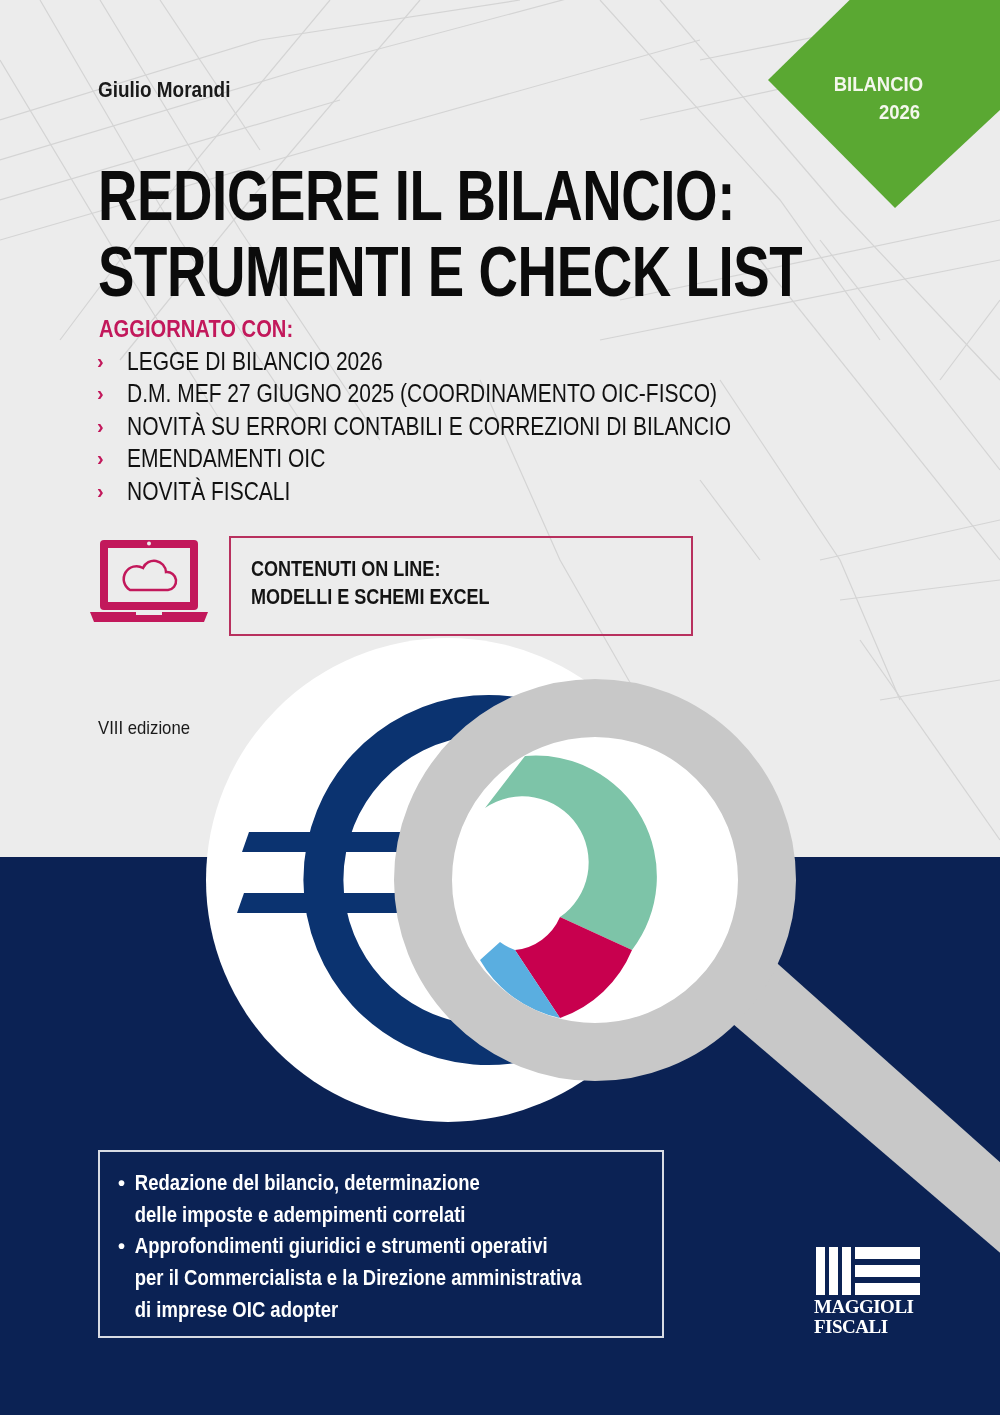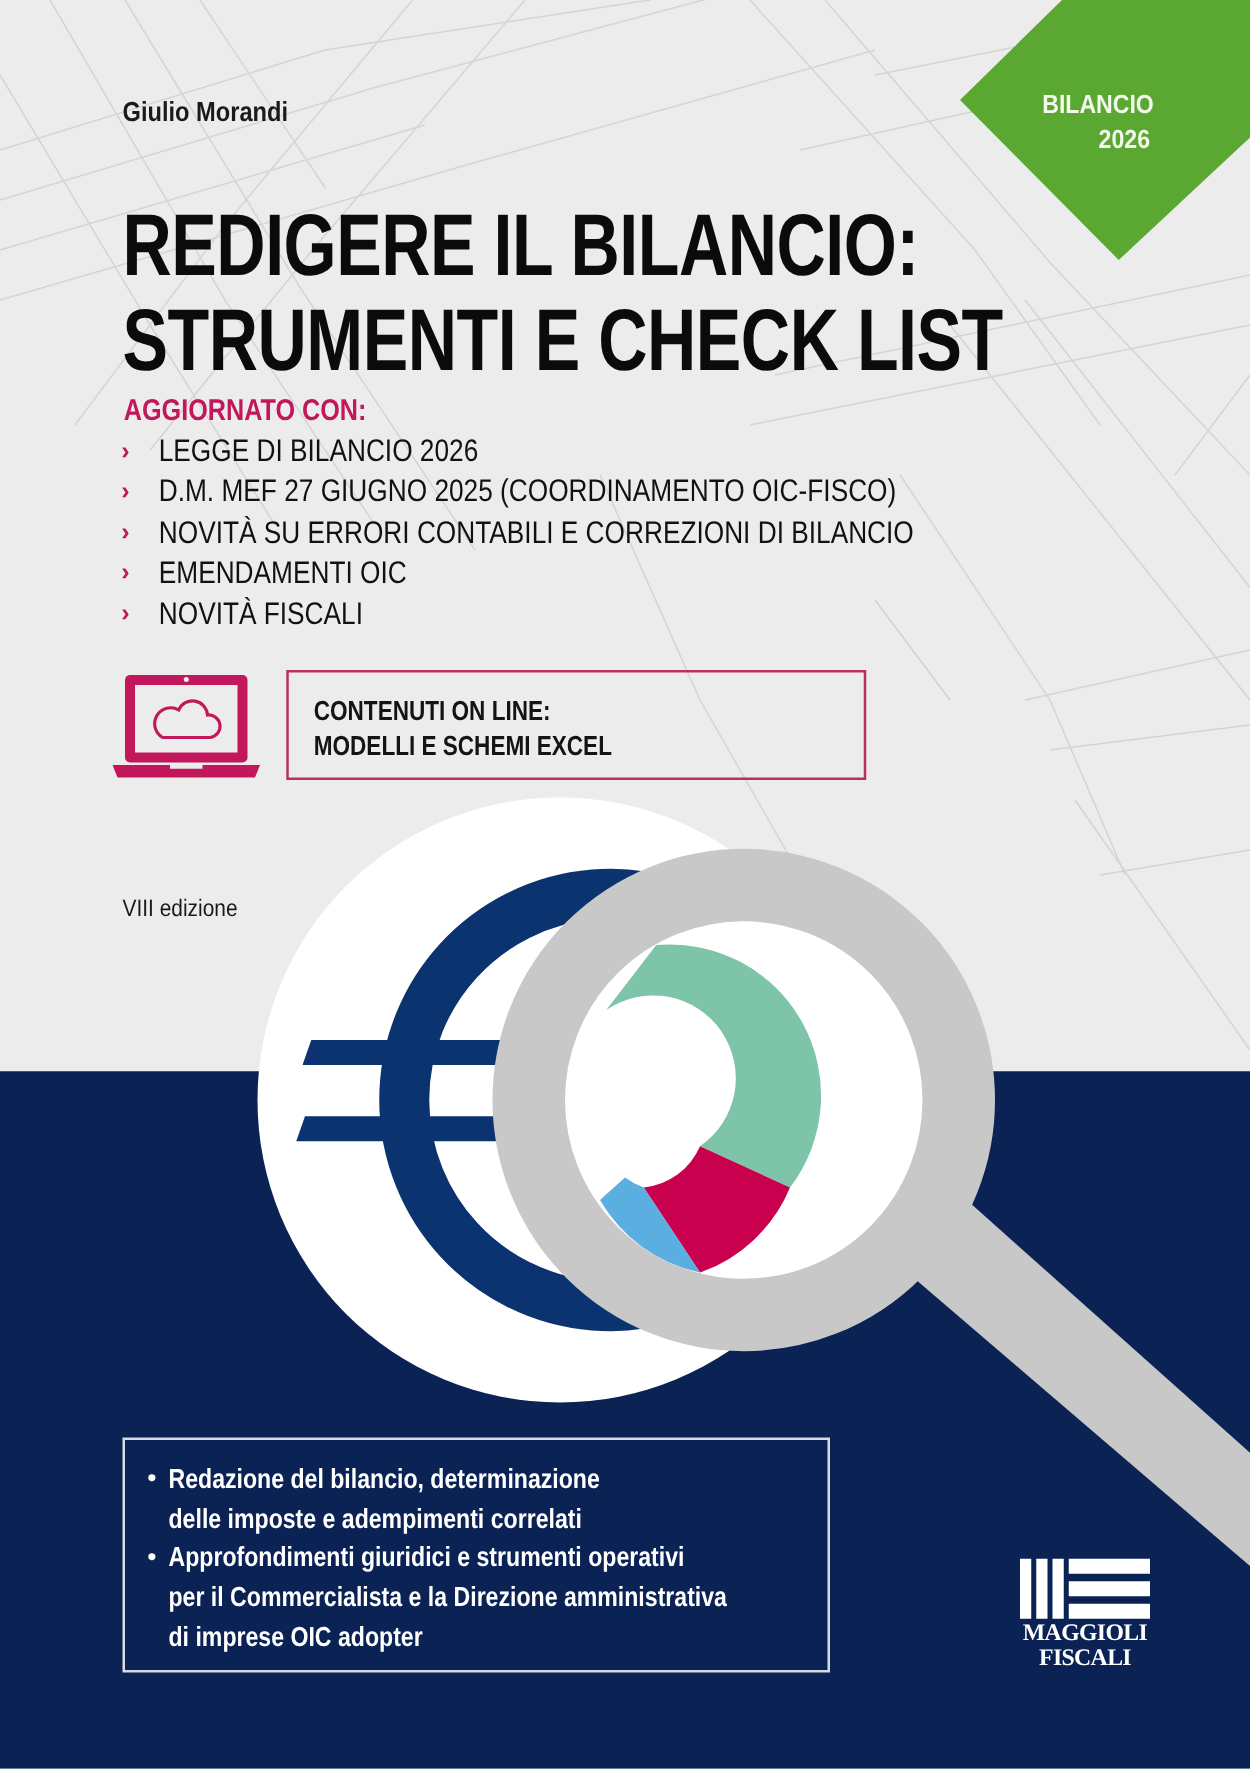--- a/index.html
+++ b/index.html
@@ -10,30 +10,30 @@
   #art { position: absolute; left: 0; top: 0; width: 1000px; height: 1415px; }
   .author { position: absolute; left: 98px; top: 77px; font-size: 22px; font-weight: bold; color: #1a1a1a; transform: scaleX(0.86); }
   .title { position: absolute; left: 98px; top: 158px; font-size: 70px; font-weight: bold; color: #0b0b0b; line-height: 76px; transform: scaleX(0.78); letter-spacing: -0.5px; }
   .title div { white-space: nowrap; }
   .upd-head { position: absolute; left: 99px; top: 315px; font-size: 24px; font-weight: bold; color: #c2185b; transform: scaleX(0.84); }
   .upd-list { position: absolute; left: 97px; top: 345px; margin: 0; padding: 0; list-style: none; }
   .upd-list li { height: 32.5px; display: flex; align-items: center; }
   .upd-list .chev { color: #c2185b; font-size: 20px; font-weight: bold; width: 30px; display: inline-block; }
   .upd-list .txt { font-size: 25px; color: #111; transform: scaleX(0.84); transform-origin: left center; white-space: nowrap; display: inline-block; }
   .laptop { position: absolute; left: 90px; top: 538px; width: 118px; height: 86px; }
-  .online-box { position: absolute; left: 229px; top: 536px; width: 464px; height: 88px; border: 2px solid #b8305e; box-sizing: border-box; }
+  .online-box { position: absolute; left: 229px; top: 536px; width: 464px; height: 100px; border: 2px solid #b8305e; box-sizing: border-box; }
   .online-box .l { position: absolute; left: 20px; font-size: 22px; font-weight: bold; color: #141414; transform: scaleX(0.82); transform-origin: left top; white-space: nowrap; }
   .edition { position: absolute; left: 98px; top: 717px; font-size: 19px; color: #1a1a1a; transform: scaleX(0.88); }
   .badge-text { position: absolute; left: 822px; top: 70px; width: 98px; font-size: 21px; font-weight: bold; color: #f4f7ec; text-align: right; line-height: 28px; transform: scaleX(0.88); transform-origin: right top; }
   .feature-box { position: absolute; left: 98px; top: 1150px; width: 566px; height: 188px; border: 2px solid #d8dbe3; box-sizing: border-box; }
   .feature-box .item { position: absolute; left: 18px; color: #ffffff; font-size: 22px; font-weight: bold; line-height: 32px; }
   .feature-box .bul { position: absolute; left: 0; top: 0; font-size: 20px; }
   .feature-box .line { display: block; white-space: nowrap; transform: scaleX(0.84); transform-origin: left top; padding-left: 20px; }
   .logo { position: absolute; left: 814px; top: 1245px; width: 110px; height: 95px; }
-  .logo-text { position: absolute; left: 814px; top: 1297px; width: 108px; text-align: center; color: #fff; font-family: "Liberation Serif", serif; font-weight: bold; font-size: 19px; line-height: 20px; letter-spacing: -0.5px; }
+  .logo-text { position: absolute; left: 814px; top: 1297px; width: 108px; color: #fff; font-family: "Liberation Serif", serif; font-weight: bold; font-size: 19px; line-height: 20px; letter-spacing: -0.5px; }
 </style>
 </head>
 <body>
 
 <svg id="bg-lines" viewBox="0 0 1000 857" xmlns="http://www.w3.org/2000/svg">
   <g stroke="#d4d4d4" stroke-width="1.2" fill="none">
     <path d="M0 120 L260 40 L520 0"></path>
       <path d="M0 160 L300 70 L600 -10"></path>
     <path d="M0 200 L340 100"></path>
       <path d="M0 240 L380 130 L700 40"></path>

